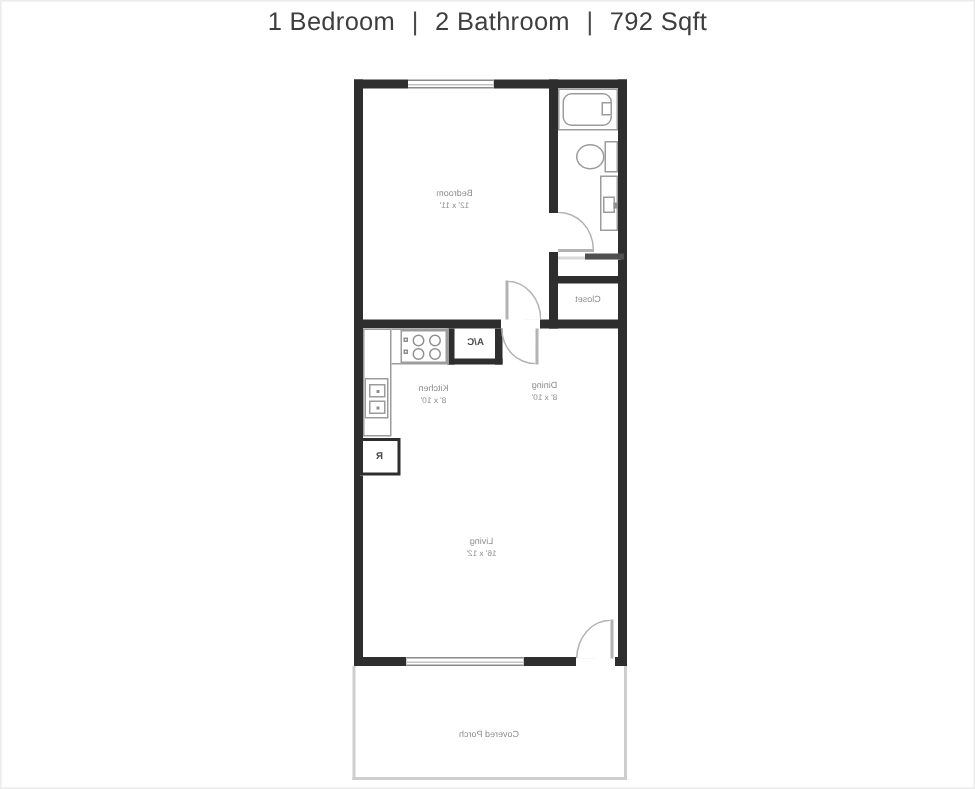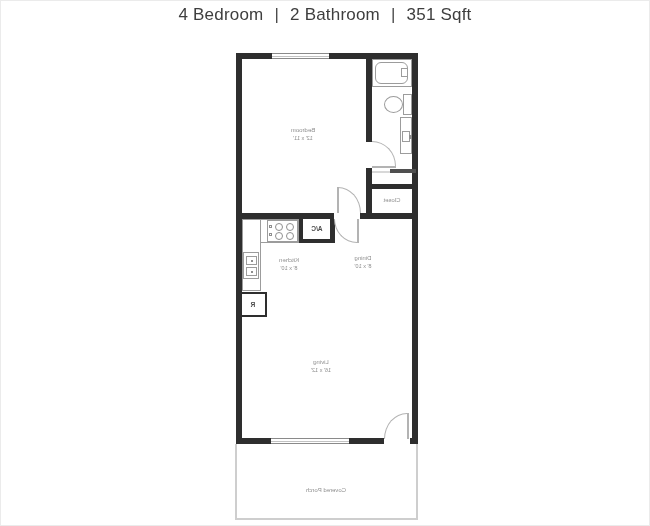--- a/index.html
+++ b/index.html
@@ -38,21 +38,21 @@
   .label .dims { font-size:5.5px; }
   .label.dark { color:#4a4a4a; font-weight:bold; font-size:6.5px; }
   .fridge { position:absolute; border:2px solid #2e2e2e; background:#fff; box-sizing:border-box; }
 </style>
 </head>
 <body>
 
 <div class="canvas">
 
   <div class="title">
-    <span>4 Bedroom</span><span class="sep">|</span><span>2 Bathroom</span><span class="sep">|</span><span>351 Sqft</span>
+    <span>1 Bedroom</span><span class="sep">|</span><span>2 Bathroom</span><span class="sep">|</span><span>792 Sqft</span>
   </div>
 
   <div class="wall" style="left:235px;top:52px;width:36px;height:6px"></div>
   <div class="wall" style="left:328px;top:52px;width:89px;height:6px"></div>
   <div class="wall" style="left:235px;top:52px;width:6px;height:391px"></div>
   <div class="wall" style="left:411px;top:52px;width:6px;height:391px"></div>
   <div class="wall" style="left:235px;top:437px;width:35px;height:6px"></div>
   <div class="wall" style="left:348px;top:437px;width:35px;height:6px"></div>
   <div class="wall" style="left:409px;top:437px;width:8px;height:6px"></div>
 

